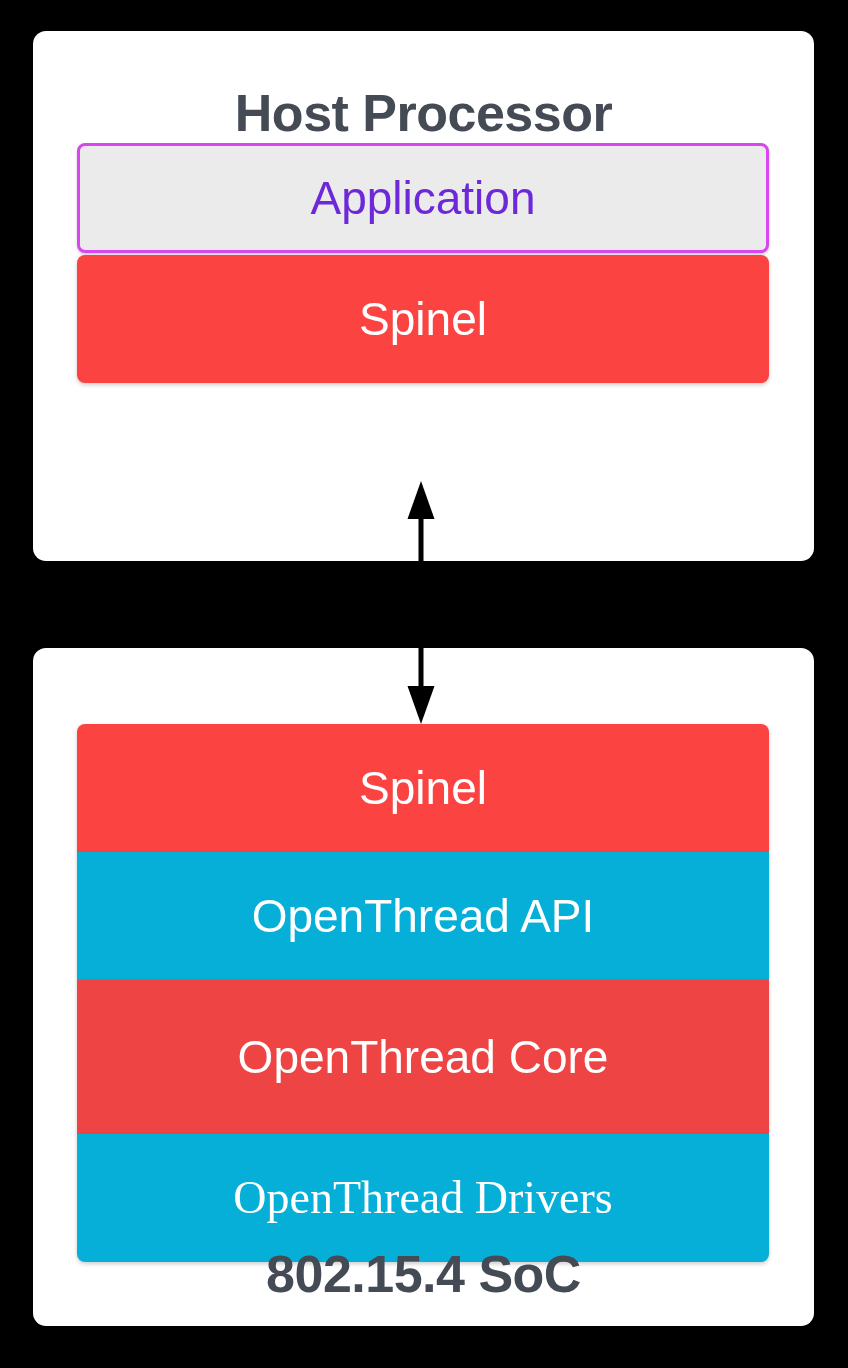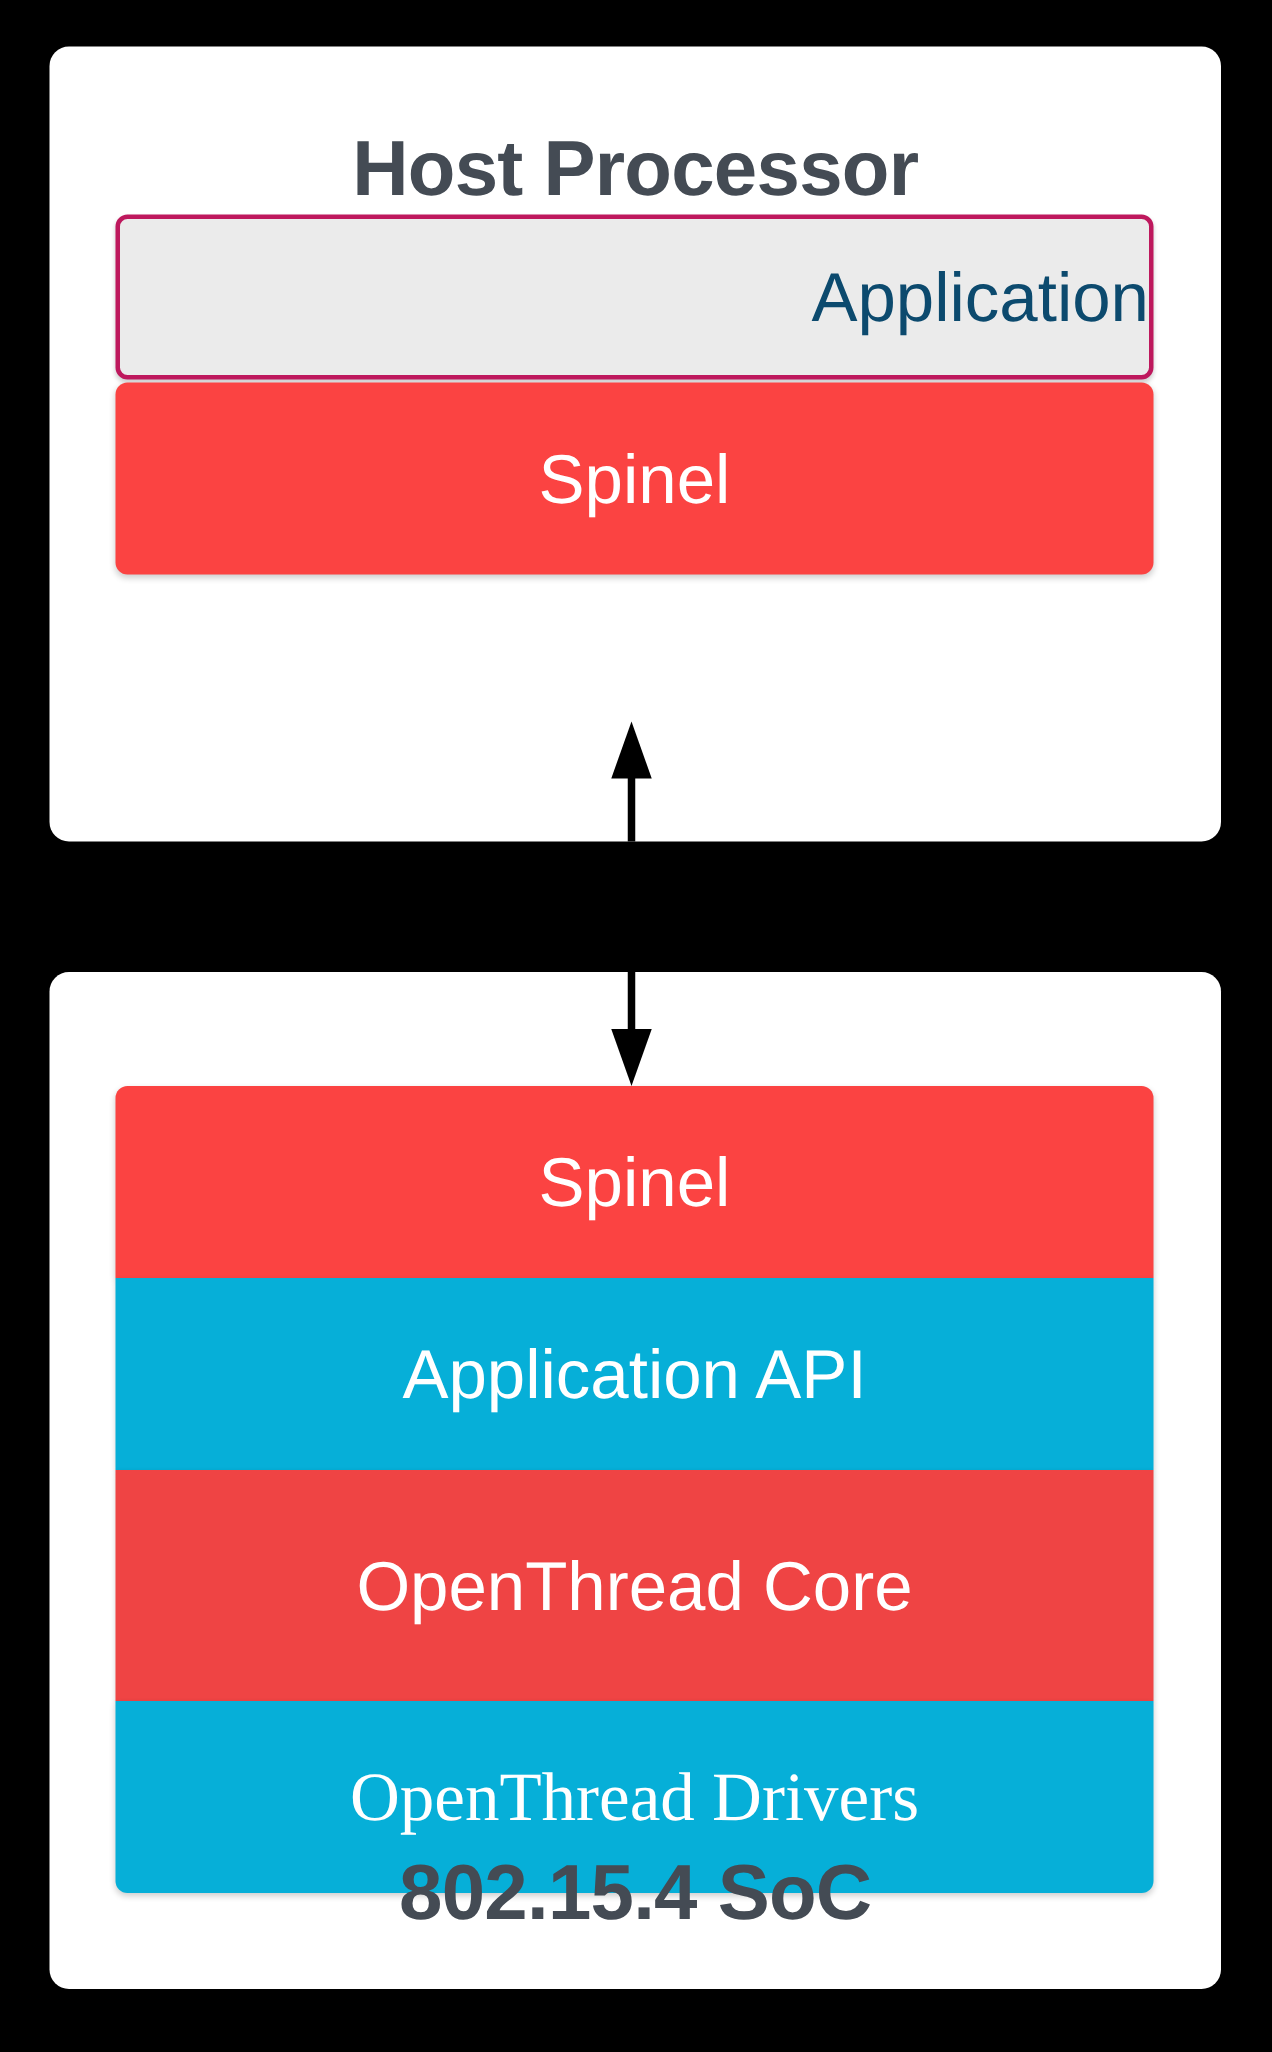--- a/index.html
+++ b/index.html
@@ -48,21 +48,21 @@
     width: 100%;
     text-align: center;
     color: #444b54;
     font-weight: bold;
     font-size: 52px;
     line-height: 1;
     letter-spacing: -0.5px;
     white-space: nowrap;
   }
   #host-title { top: 56px; }
-  #soc-title  { bottom: 38px; }
+  #soc-title  { bottom: 26px; }
 
   
   .stack {
     position: absolute;
     left: 44px;   
     width: 692px;
   }
   #host-stack { top: 112px; }
   #soc-stack  { top: 76px; }
 
@@ -75,24 +75,23 @@
     text-align: center;
     font-size: 46px;
     line-height: 1;
     white-space: nowrap;
     border-radius: 8px;
   }
 
   
   .layer.grey {
     background: #ebebeb;
-    border: 3px solid #be185d;
-    color: #0c4a6e;
+    border: 3px solid #d946ef;
+    color: #6d28d9;
     box-shadow: 0 2px 3px rgba(0,0,0,0.18);
-    justify-content: flex-end;
   }
   
   .layer.solid {
     color: #ffffff;
     border: none;
     box-shadow: 0 2px 4px rgba(0,0,0,0.20);
   }
 
   
   .h-110 { height: 110px; }
@@ -138,21 +137,21 @@
 
   <div class="panel" id="panel-soc">
 
     <div class="stack" id="soc-stack">
 
       <div class="layer solid h-112" style="background:#fb4342; border-radius:8px 8px 0 0;">
         <span>Spinel</span>
       </div>
 
       <div class="layer solid h-112" style="background:#06afd8; border-radius:0;">
-        <span>Application API</span>
+        <span>OpenThread API</span>
       </div>
 
       <div class="layer solid h-154" style="background:#ef4444; border-radius:0;">
         <span>OpenThread Core</span>
       </div>
 
       <div class="layer solid h-112" style="background:#06afd8; border-radius:0 0 8px 8px;font-family:Liberation Serif, serif;">
         <span>OpenThread Drivers</span>
       </div>
 

